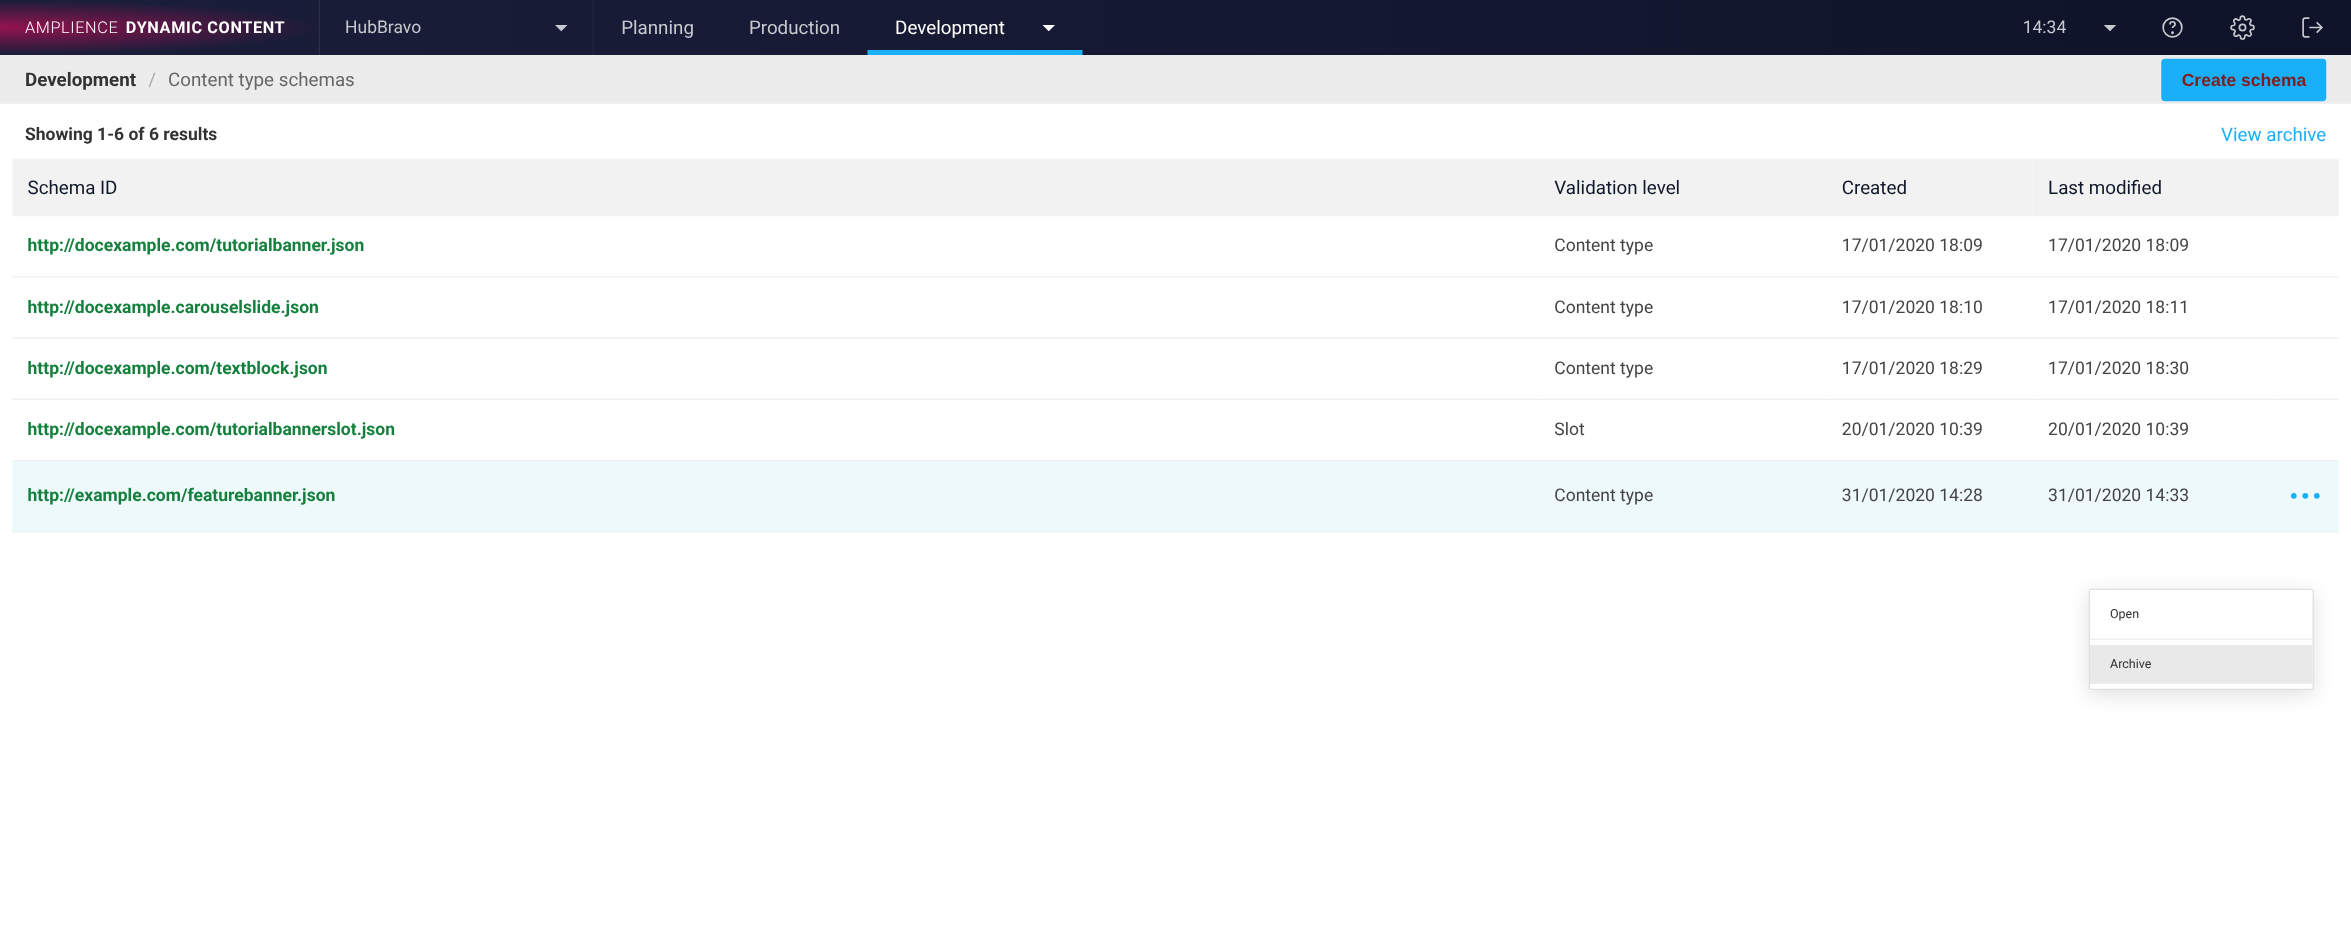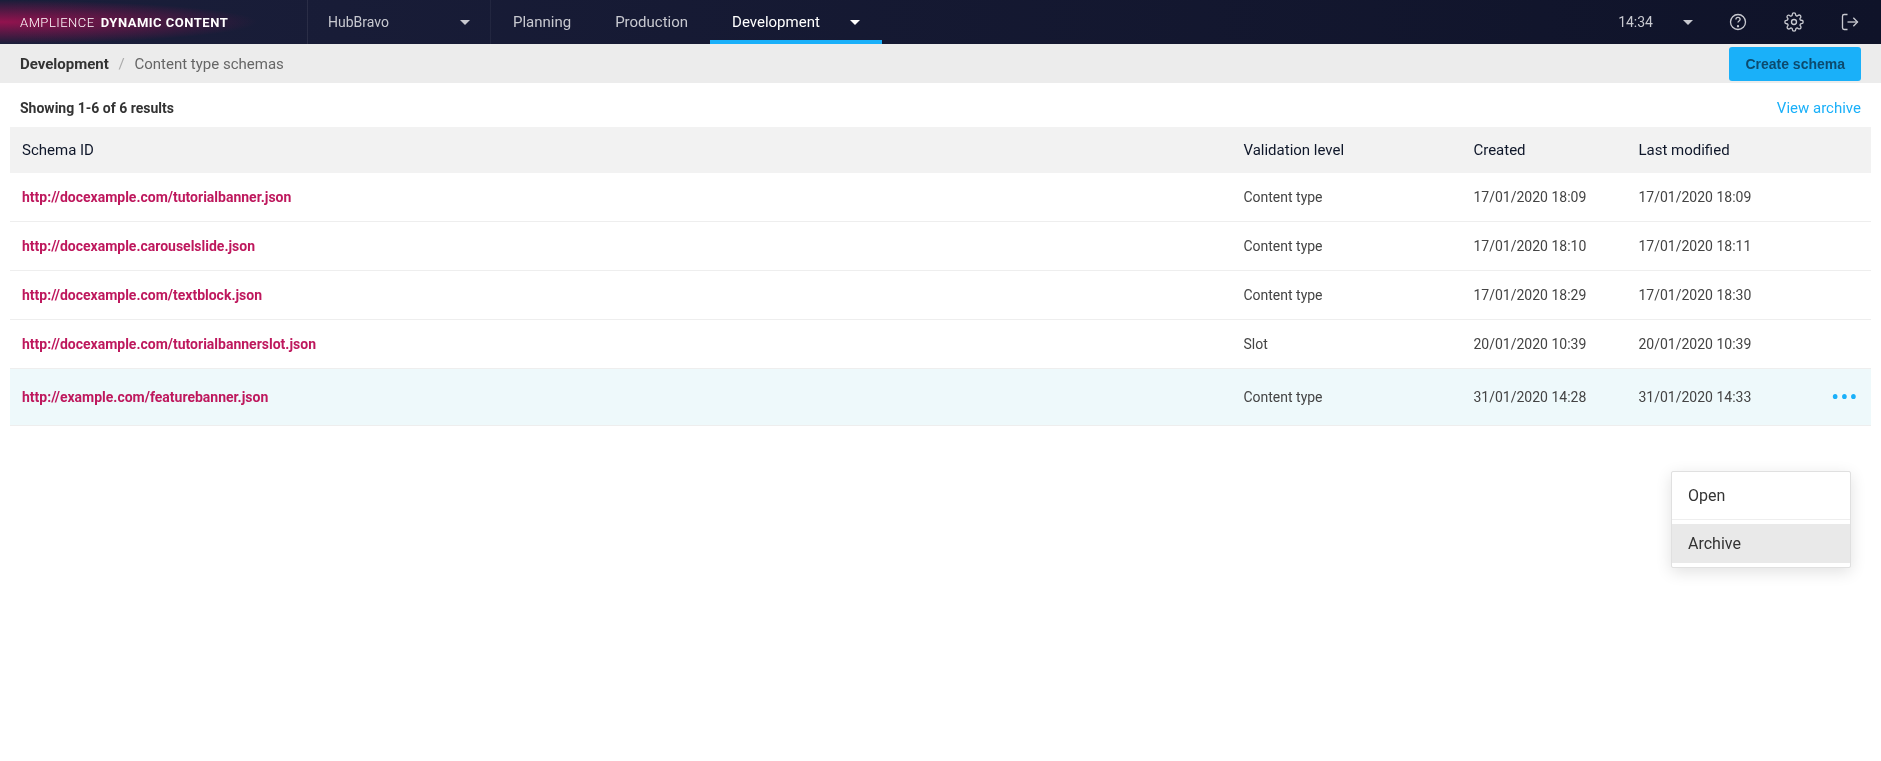--- a/index.html
+++ b/index.html
@@ -33,30 +33,30 @@
     }
     .brand {
       display: flex;
       align-items: center;
       gap: 6px;
       padding: 0 20px;
       font-size: 13px;
       letter-spacing: 0.5px;
       position: relative;
       z-index: 1;
-      width: 308px;
+      width: 256px;
       border-right: 1px solid rgba(255,255,255,0.08);
       height: 100%;
     }
     .brand .light { font-weight: 300; }
     .brand .bold { font-weight: 700; }
     .hub-select {
       display: flex;
       align-items: center;
-      gap: 71px;
+      gap: 107px;
       padding: 0 20px;
       color: #c8c9d0;
       cursor: pointer;
       height: 100%;
       border-right: 1px solid rgba(255,255,255,0.05);
     }
     .nav-tabs {
       display: flex;
       height: 100%;
       text-align: right;
@@ -133,21 +133,21 @@
     .breadcrumb .bc-first {
       font-weight: 700;
       color: #333;
     }
     .breadcrumb .sep {
       margin: 0 6px;
       color: #aaa;
     }
     .btn-primary {
       background: #1ab0f9;
-      color: #0c4a6e;
+      color: #7f1d1d;
       border: none;
       border-radius: 3px;
       padding: 9px 16px;
       font-size: 14px;
       font-weight: 600;
       cursor: pointer;
     }
     .controls {
       display: flex;
       justify-content: space-between;
@@ -180,21 +180,21 @@
       font-size: 15px;
     }
     tbody td {
       padding: 16px 12px;
       border-bottom: 1px solid #eee;
       font-size: 14px;
       color: #444;
     }
     tbody td.schema-id {
       font-weight: 700;
-      color: #be185d;
+      color: #15803d;
     }
     tbody tr.highlight td {
       background: #eef9fb;
     }
     .row-actions {
       width: 40px;
       text-align: center;
     }
     .dots {
       color: #1ab0f9;
@@ -208,21 +208,21 @@
       background: #fff;
       border: 1px solid #e0e0e0;
       box-shadow: 0 4px 16px rgba(0,0,0,0.12);
       border-radius: 2px;
       min-width: 180px;
       z-index: 100;
       padding: 4px 0;
     }
     .context-menu .menu-item {
       padding: 10px 16px;
-      font-size: 16px;
+      font-size: 10px;
       color: #333;
       cursor: pointer;
     }
     .context-menu .menu-item.hover {
       background: #e9e9e9;
     }
     .menu-sep {
       height: 1px;
       background: #eee;
       margin: 4px 0;

